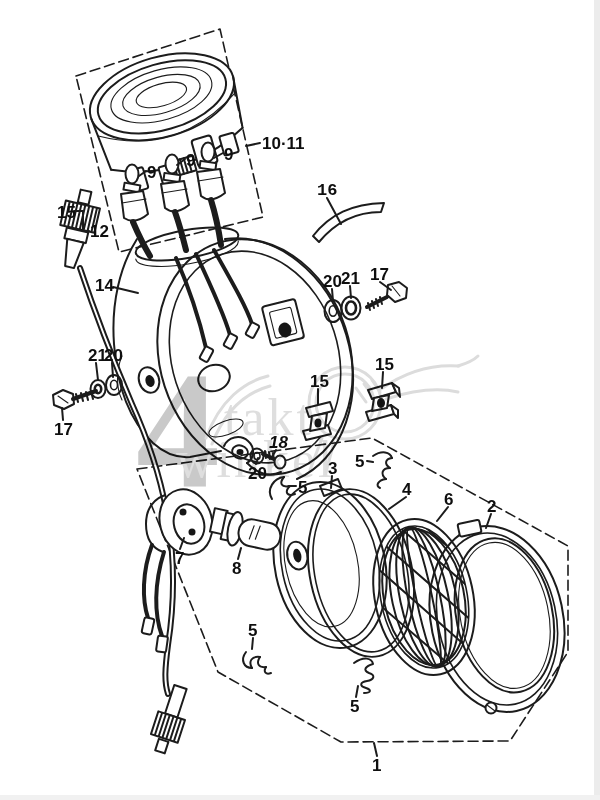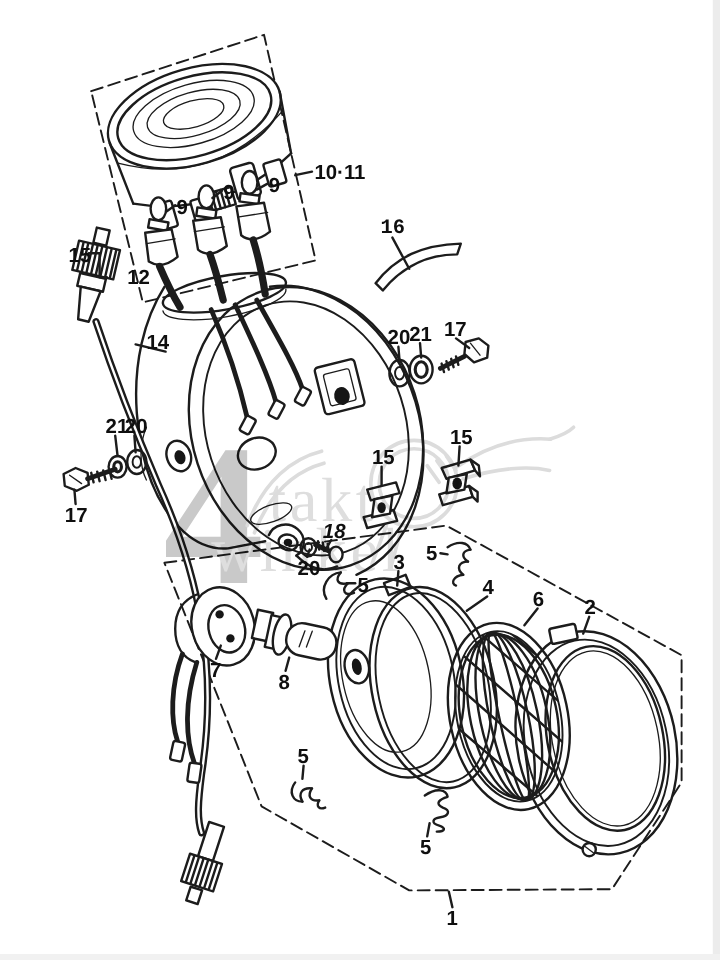--- a/index.html
+++ b/index.html
@@ -356,22 +356,22 @@
       <path d="M458,366 C468,363 474,360 478,356"></path>
       <path d="M206,438 C220,400 244,382 268,376"></path>
       <path d="M212,444 C226,408 248,392 270,386"></path>
       <path d="M322,438 L310,470"></path>
       <path d="M334,442 L326,472"></path>
       <path d="M356,388 l10,14 M364,384 l10,14 M372,380 l8,12"></path>
     </svg>
   </div>
 
   <div class="callout" style="left:57px;top:203px;">15</div>
-  <div class="callout" style="left:90px;top:222px;padding-left:16px;">12</div>
-  <div class="callout" style="left:95px;top:276px;margin-left:27px;">14</div>
+  <div class="callout" style="left:90px;top:222px;">12</div>
+  <div class="callout" style="left:95px;top:276px;">14</div>
   <div class="callout" style="left:147px;top:163px;">9</div>
   <div class="callout" style="left:186px;top:151px;">9</div>
   <div class="callout" style="left:224px;top:145px;">9</div>
   <div class="callout" style="left:262px;top:134px;">10·11</div>
   <div class="callout" style="left:317px;top:181px;font-family:Liberation Mono, monospace;">16</div>
   <div class="callout" style="left:323px;top:272px;">20</div>
   <div class="callout" style="left:341px;top:269px;">21</div>
   <div class="callout" style="left:370px;top:265px;">17</div>
   <div class="callout" style="left:88px;top:346px;">21</div>
   <div class="callout" style="left:104px;top:346px;">20</div>

